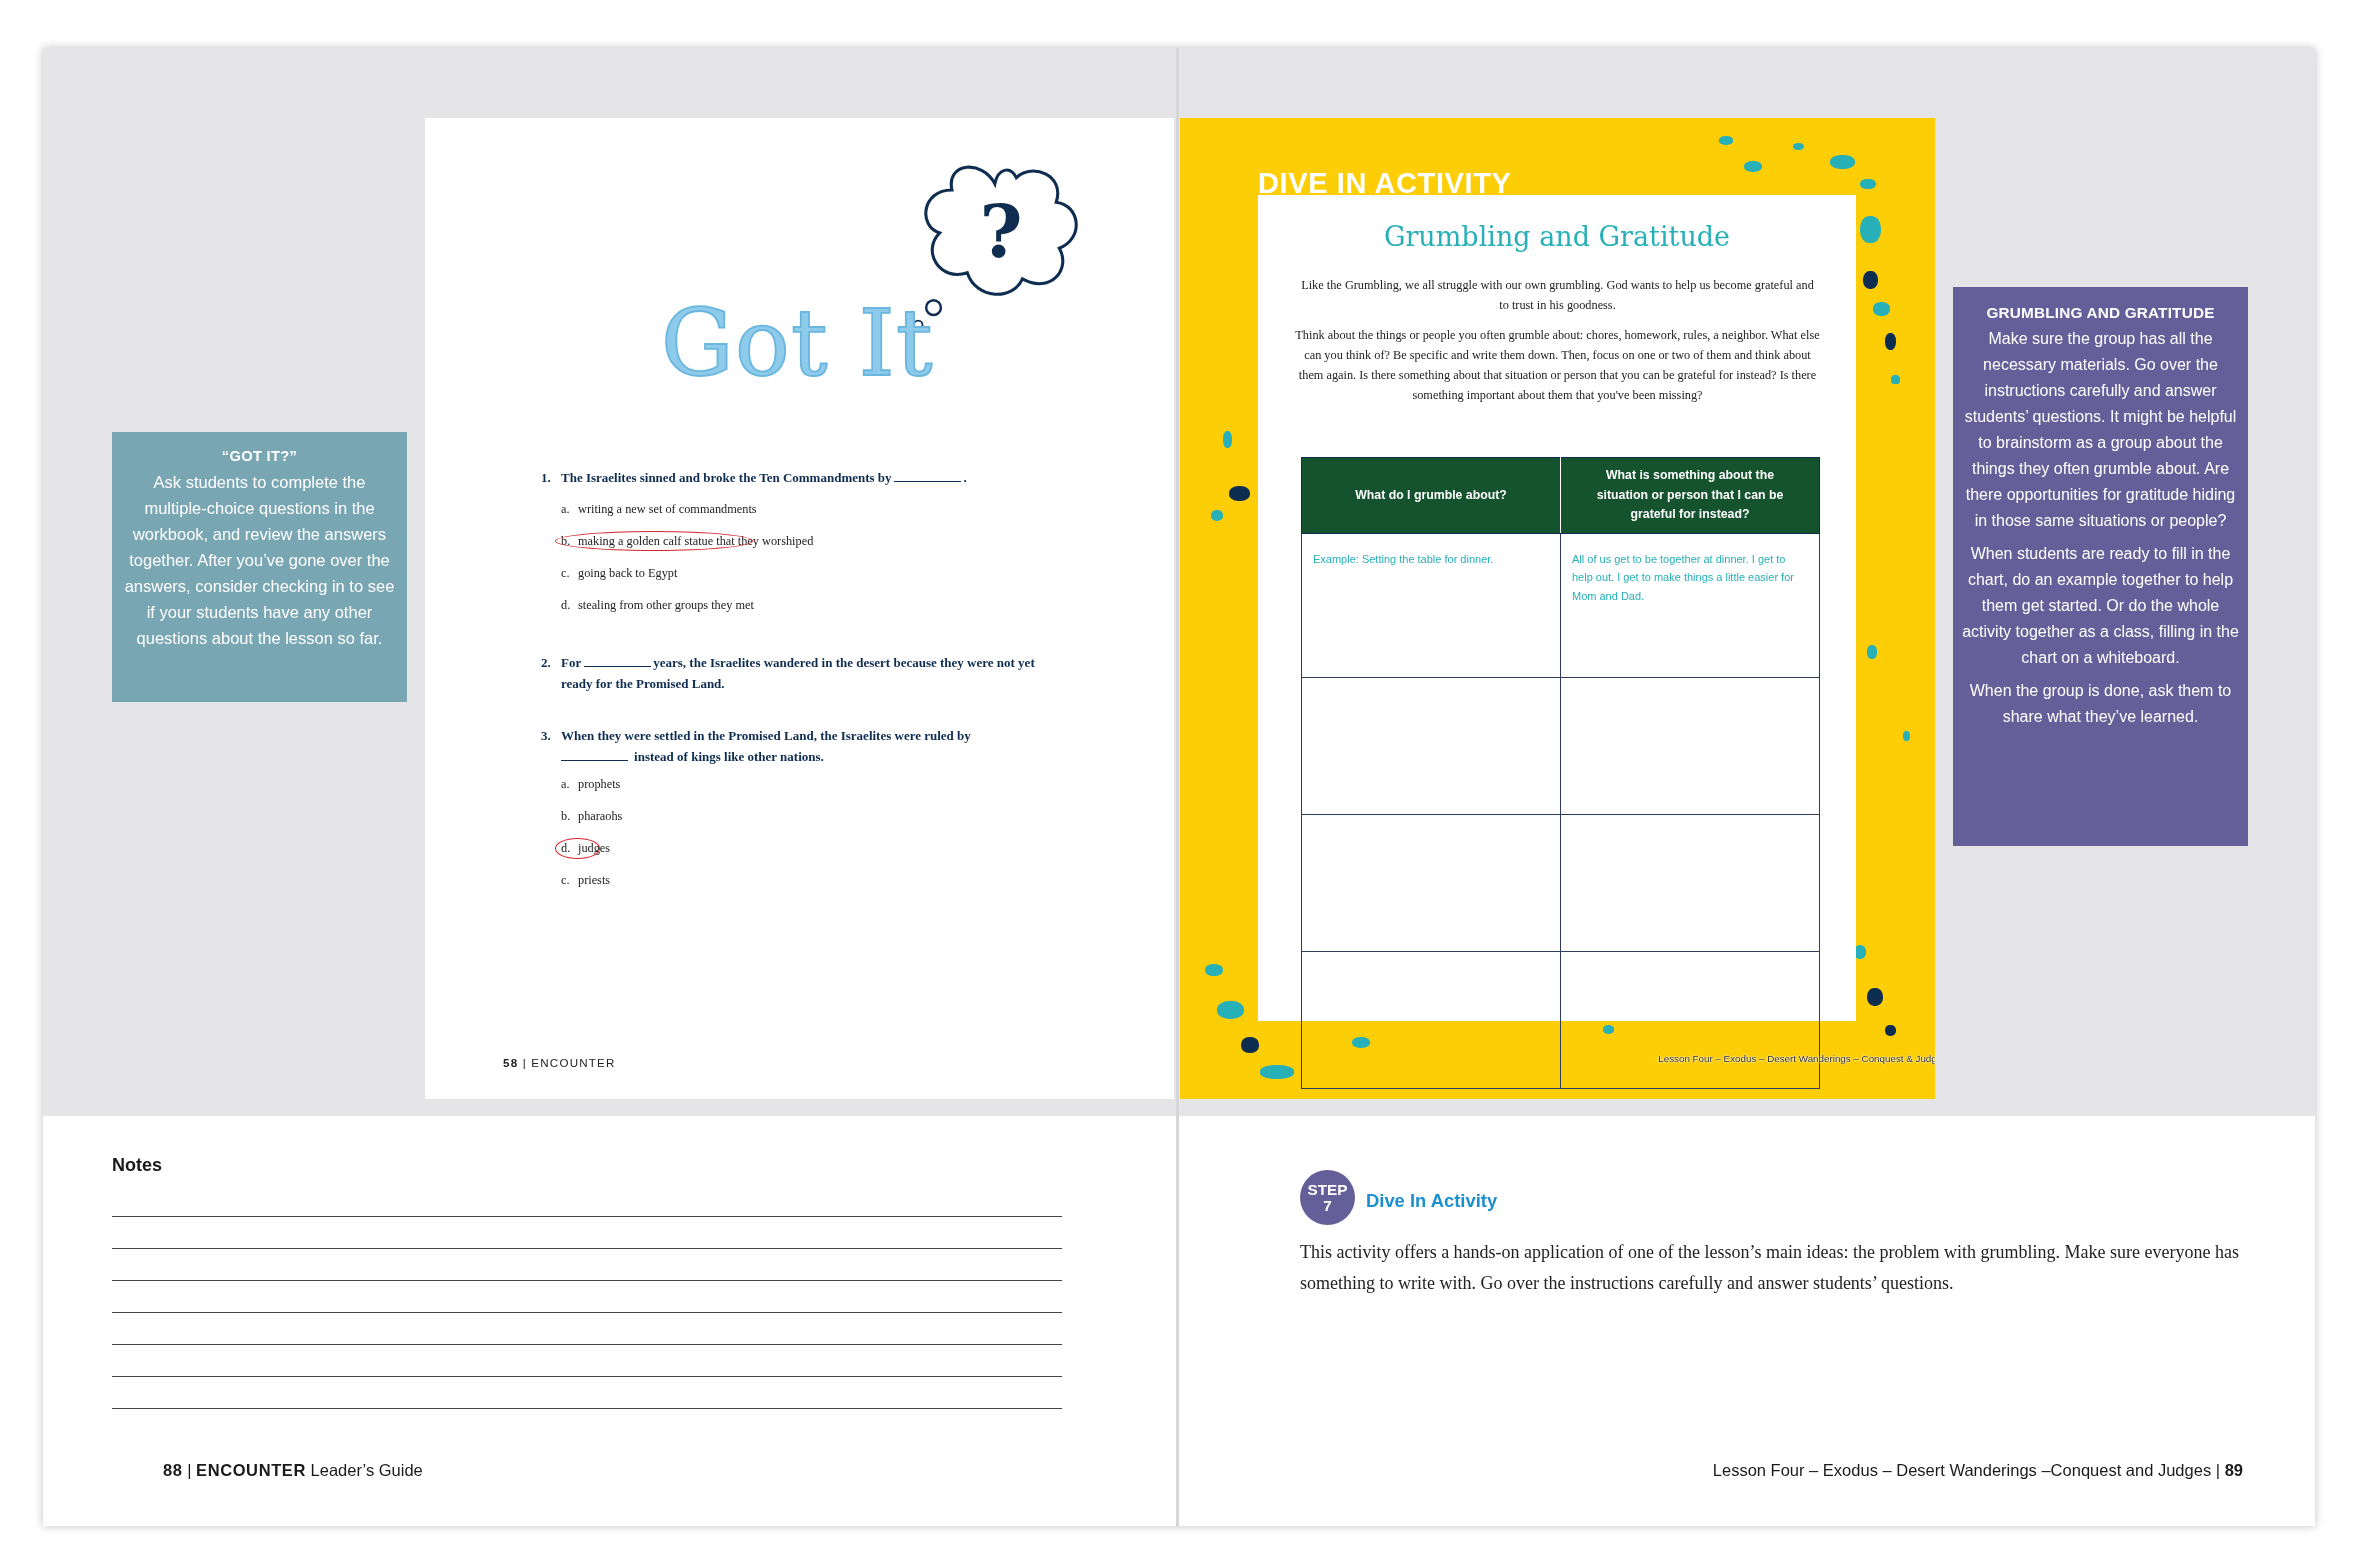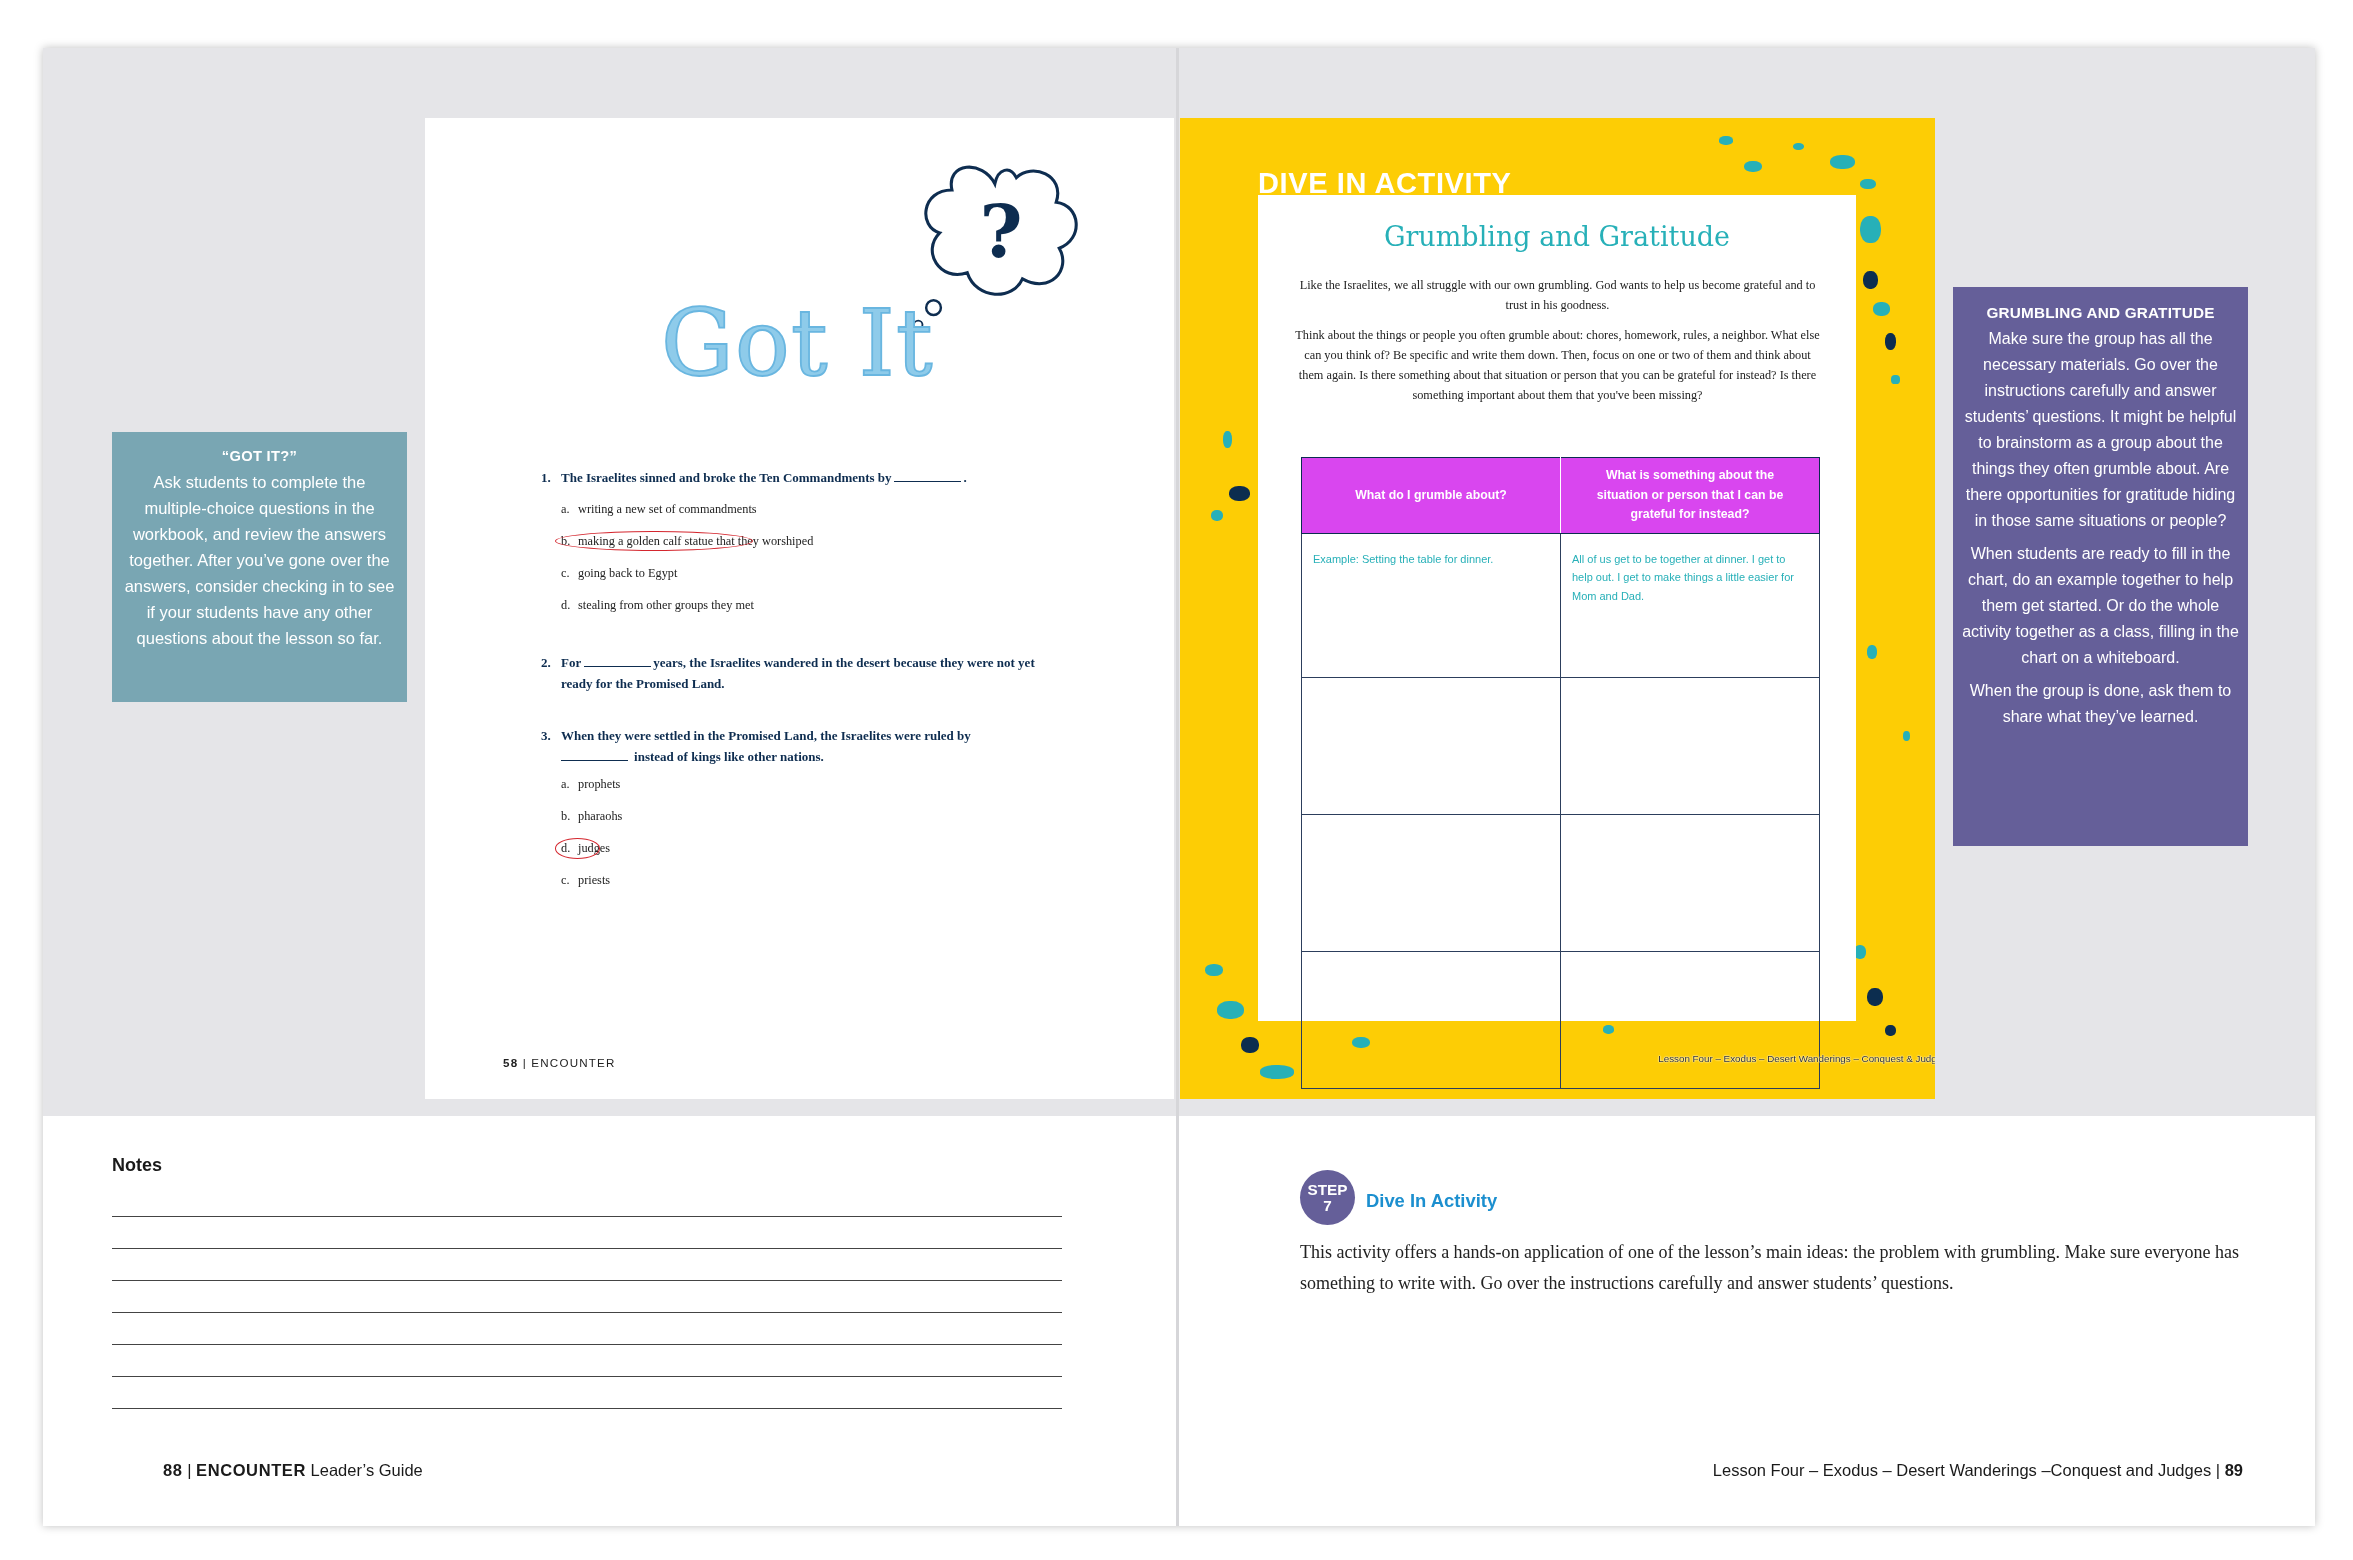--- a/index.html
+++ b/index.html
@@ -28,21 +28,21 @@
   .wb-left-footer b { font-weight: bold; }
 
   
   .wb-right { position: absolute; left: 1137px; top: 70px; width: 755px; height: 981px; background: #fdcd05; overflow: hidden; }
   .dive-title { position: absolute; left: 78px; top: 49px; font-size: 29px; font-weight: bold; color: #ffffff; letter-spacing: 0.6px; height: 28px; overflow: hidden; }
   .inner-panel { position: absolute; left: 78px; top: 77px; width: 598px; height: 826px; background: #ffffff; }
   .gg-title { position: absolute; left: 0; top: 26px; width: 598px; text-align: center; font-family: "DejaVu Serif", serif; font-size: 27px; color: #27b0b8; }
   .intro { position: absolute; left: 37px; top: 80px; width: 525px; text-align: center; font-family: "Liberation Serif", serif; font-size: 12.3px; line-height: 20px; color: #222; }
   .intro p { margin: 0 0 9.8px 0; }
   .chart { position: absolute; left: 43px; top: 262px; width: 519px; border-collapse: collapse; }
-  .chart th { background: #d946ef; color: #fff; font-size: 12.3px; font-weight: bold; height: 75px; line-height: 19.6px; padding: 0 24.5px; border: 1.2px solid #0c2d4f; border-right-color: #ffffff; width: 50%; }
+  .chart th { background: #14532d; color: #fff; font-size: 12.3px; font-weight: bold; height: 75px; line-height: 19.6px; padding: 0 24.5px; border: 1.2px solid #0c2d4f; border-right-color: #ffffff; width: 50%; }
   .chart th:last-child { border-right-color: #0c2d4f; }
   .chart td { border: 1.2px solid #2c3e5c; vertical-align: top; height: 127px; padding: 16px 11px 0 11px; font-size: 11px; line-height: 18.4px; color: #27b0b8; }
   .chart tr.r2 td, .chart tr.r3 td, .chart tr.r4 td { height: 120px; }
   .wb-right-footer { position: absolute; left: 0; top: 935px; width: 786px; text-align: right; font-size: 9.8px; color: #333; text-shadow: 0 0 1.8px #fff, 0 0 1.8px #fff; }
   .wb-right-footer b { font-weight: bold; }
   .splat { position: absolute; border-radius: 45%; }
 
   
   .teal-box { position: absolute; left: 69px; top: 384px; width: 295px; height: 270px; background: #79a6b3; color: #fff; text-align: center; }
   .teal-box .box-title { font-size: 14.7px; font-weight: bold; margin-top: 16px; letter-spacing: 0.3px; }
@@ -146,21 +146,21 @@
       <div class="splat" style="left:423px;top:907px;width:11px;height:8.6px;background:#27b0b8;"></div>
       <div class="splat" style="left:687px;top:870px;width:16px;height:18.4px;background:#0c2d4f;"></div>
       <div class="splat" style="left:705px;top:907px;width:11px;height:11px;background:#0c2d4f;"></div>
       <div class="splat" style="left:674px;top:827px;width:12.3px;height:13.5px;background:#27b0b8;"></div>
     </div>
 
     <div class="dive-title">DIVE IN ACTIVITY</div>
     <div class="inner-panel">
       <div class="gg-title">Grumbling and Gratitude</div>
       <div class="intro">
-        <p>Like the Israelites, we all struggle with our own grumbling. God wants to help us become grateful and to trust in his goodness.</p>
+        <p>Like the Grumbling, we all struggle with our own grumbling. God wants to help us become grateful and to trust in his goodness.</p>
         <p>Think about the things or people you often grumble about: chores, homework, rules, a neighbor. What else can you think of? Be specific and write them down. Then, focus on one or two of them and think about them again. Is there something about that situation or person that you can be grateful for instead? Is there something important about them that you've been missing?</p>
       </div>
       <table class="chart">
         <thead>
           <tr>
             <th>What do I grumble about?</th>
             <th>What is something about the situation or person that I can be grateful for instead?</th>
           </tr>
         </thead>
         <tbody>

